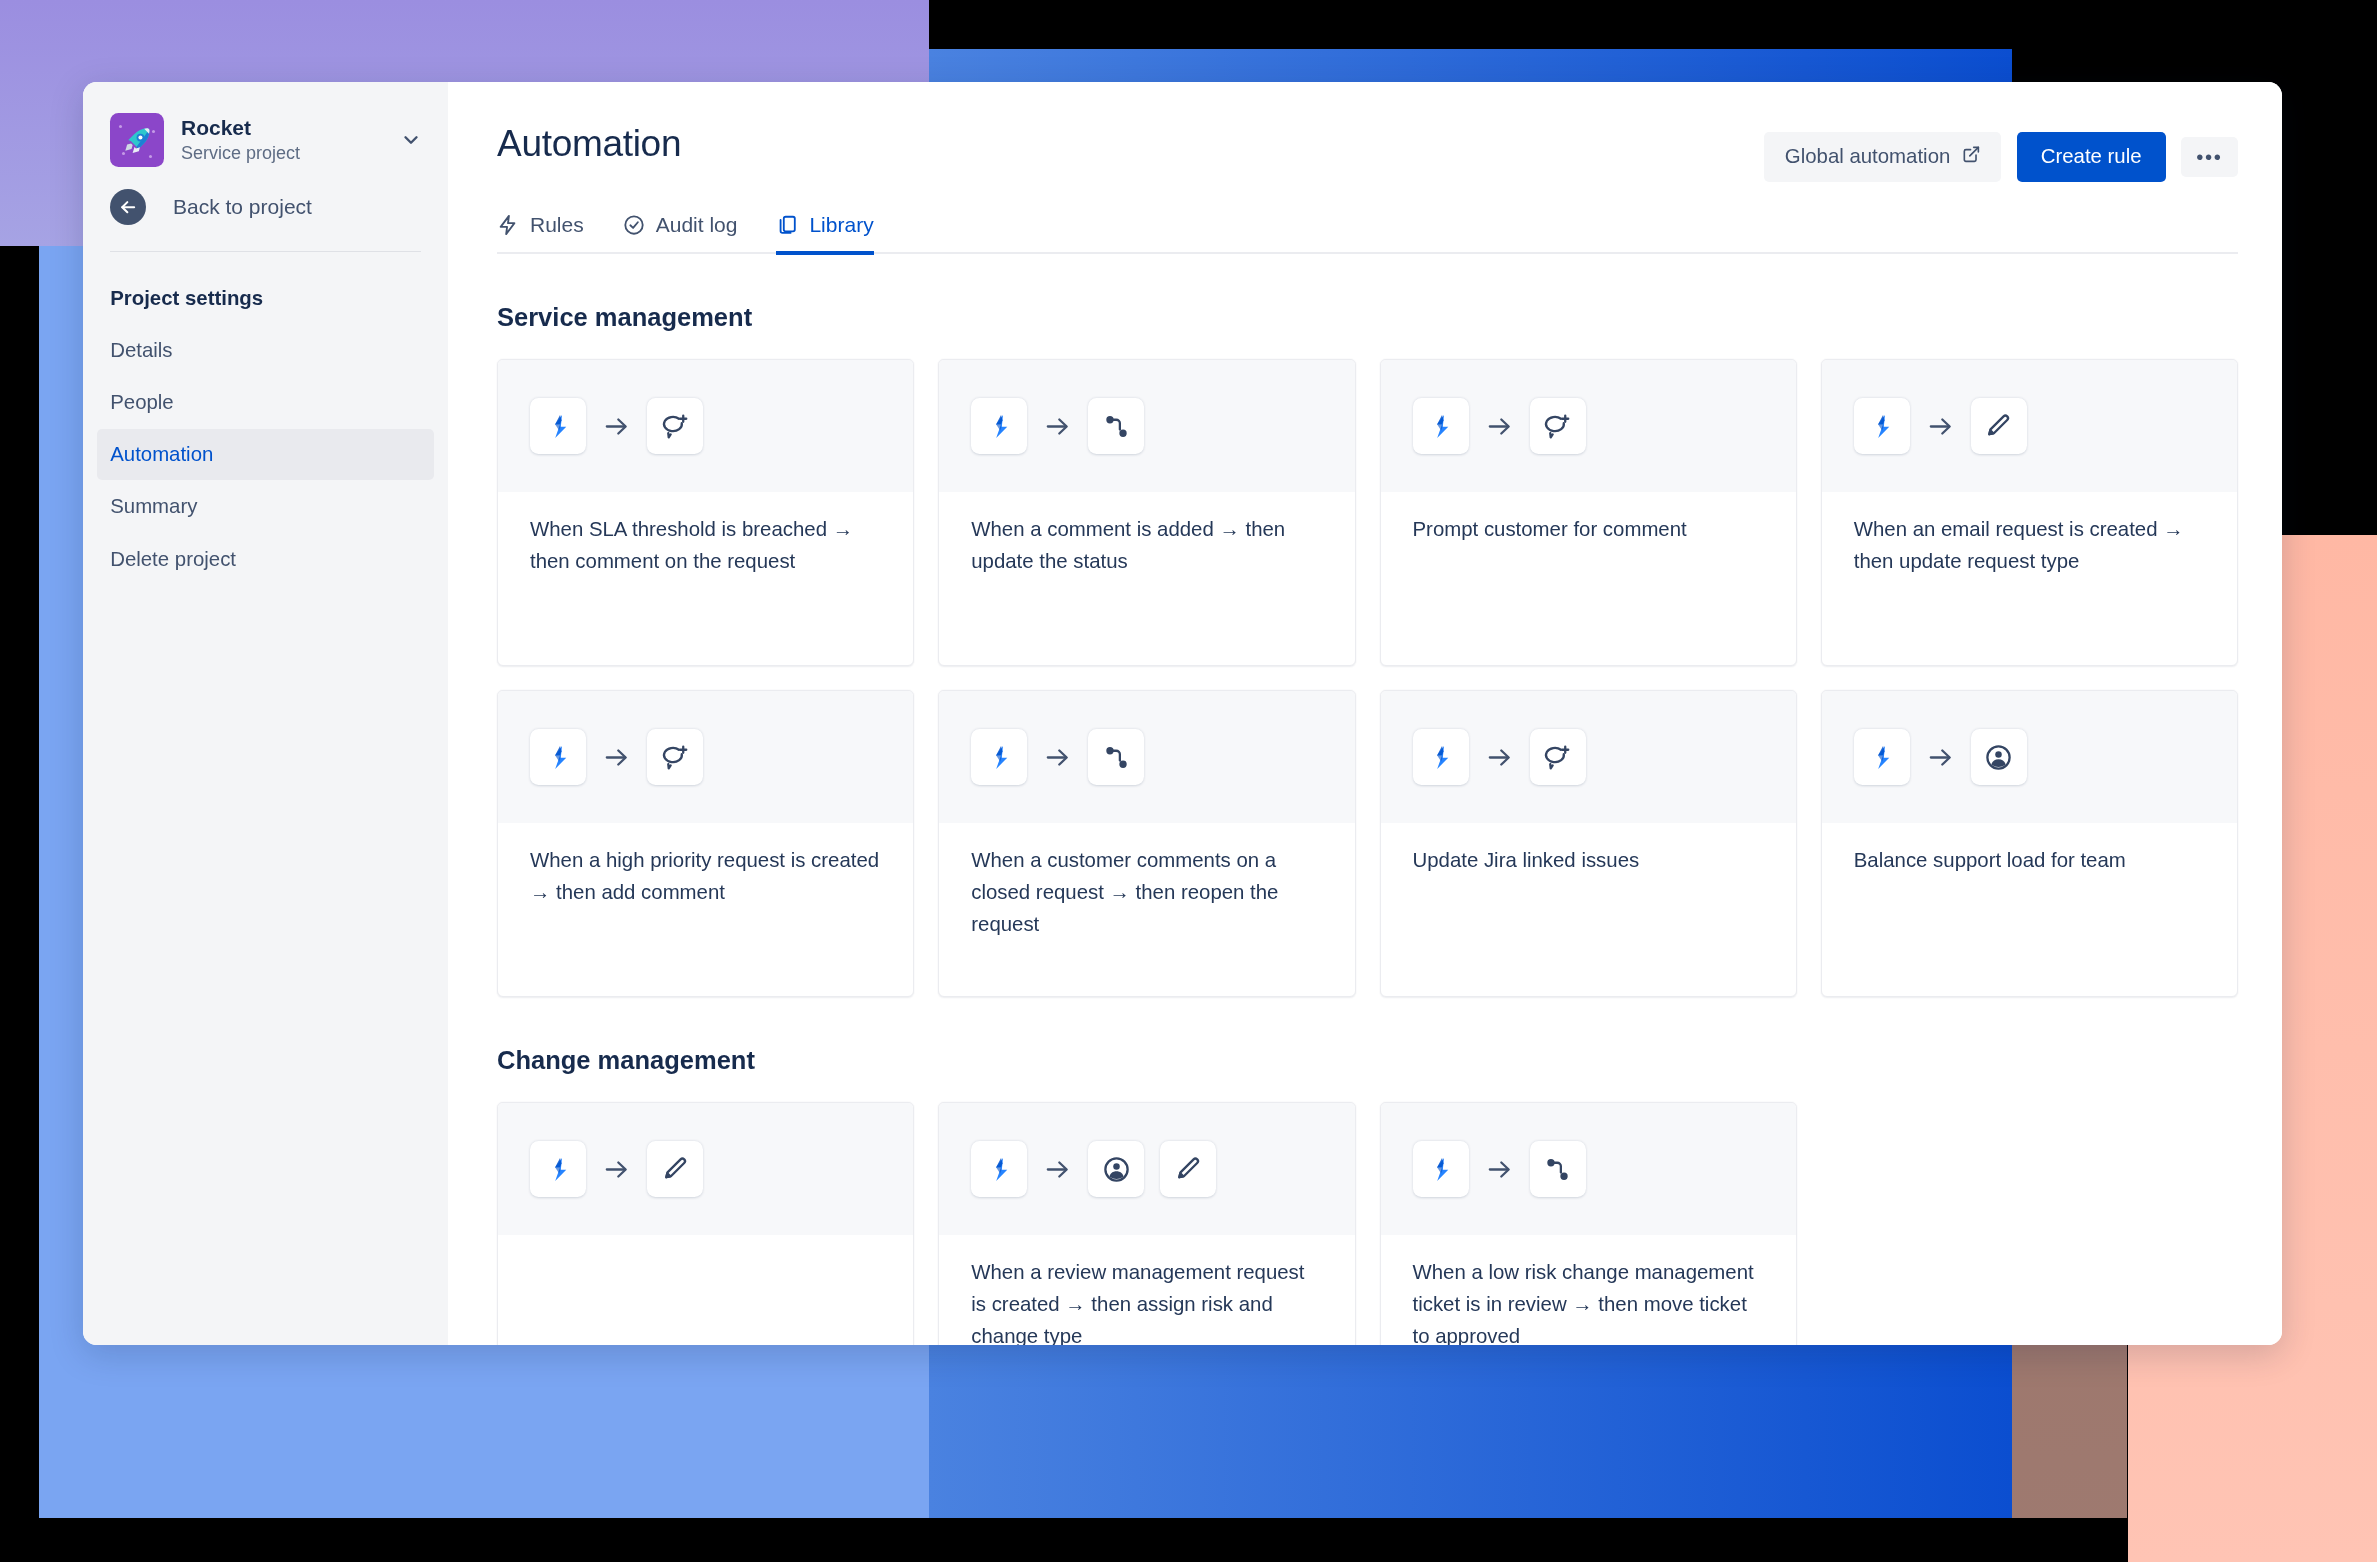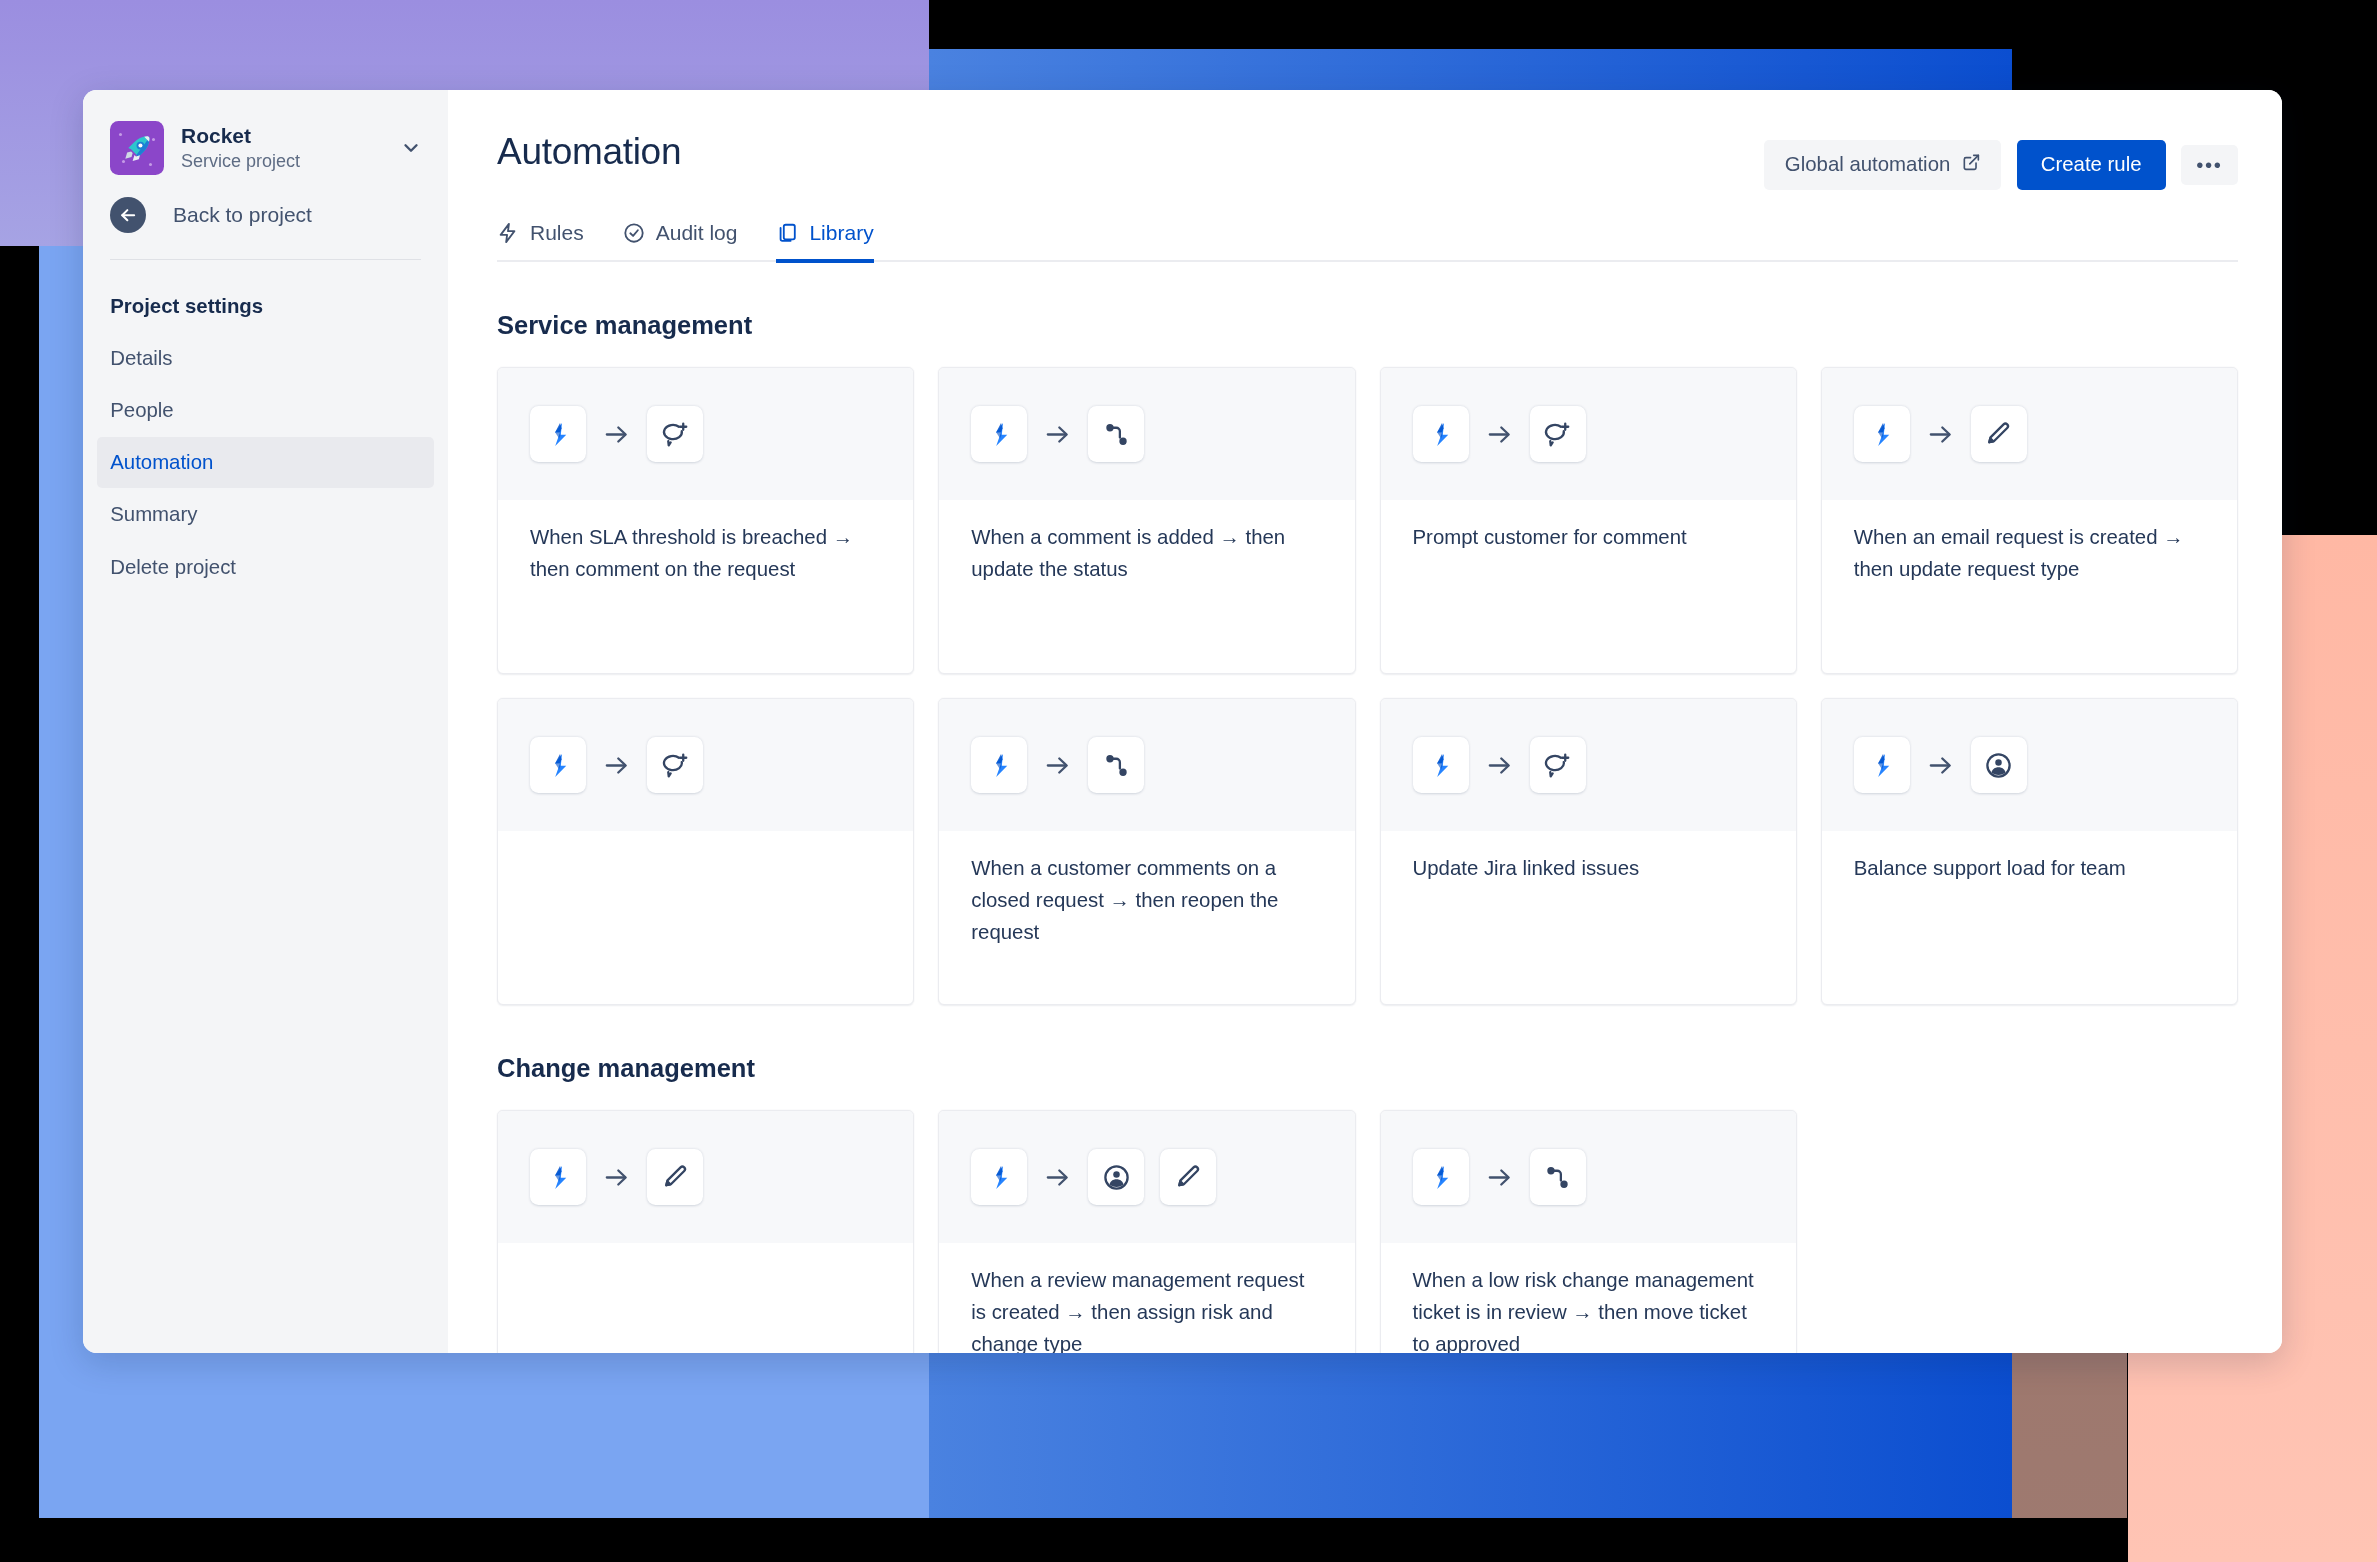--- a/index.html
+++ b/index.html
@@ -32,21 +32,21 @@
     position: absolute; left: 2128px; top: 535px; width: 250px; height: 1027px;
     background: linear-gradient(180deg, #ffb8a4 0%, #ffc4b4 100%);
   }
   .bg-salmon-overlap {
     position: absolute; left: 2012px; top: 535px; width: 115px; height: 983px;
     background: linear-gradient(180deg, rgba(255,184,164,0.62), rgba(255,196,180,0.62));
   }
 
   
   #app {
-    position: absolute; left: 83px; top: 90px;
+    position: absolute; left: 83px; top: 82px;
     width: 2199px; height: 1263px;
     background: #fff;
     border-radius: 13.6px;
     display: flex;
     overflow: hidden;
     box-shadow: 0 8.5px 34px rgba(9,30,66,0.18);
   }
 
   
   #sidebar {
@@ -439,20 +439,23 @@
             </span>
             <span class="icon-tile">
               <svg width="29" height="29" viewBox="0 0 24 24" fill="none" stroke="#344563" stroke-width="1.9" stroke-linecap="round" stroke-linejoin="round">
                 <path d="M17.2 9.2a7.4 5.9 0 1 1-2.4-3.6"></path>
                 <path d="M8 18.6 6.4 21l-.4-3.6"></path>
                 <line x1="18.4" y1="3.1" x2="18.4" y2="8.1"></line>
                 <line x1="15.9" y1="5.6" x2="20.9" y2="5.6"></line>
               </svg>
             </span>
           </div>
+          <div class="card-body">
+            <div class="card-text">When a high priority request is created → then add comment</div>
+          </div>
         </div>
         <div class="card">
           <div class="card-top">
             <span class="icon-tile">
               <svg width="31" height="31" viewBox="0 0 32 32">
                 <path d="M19.6 4.2 12.4 14h5.1l-4.9 13.8L24 16.2h-5.6z" fill="#2684ff"></path>
                 <path d="M12.4 14h5.1l1.6-4.4-1.5-5.4z" fill="#0052cc" opacity=".85"></path>
                 <path d="M17.5 14h-4.9l4.1 6.2 1.1-3.2z" fill="#0052cc" opacity=".6"></path>
               </svg>
             </span>

